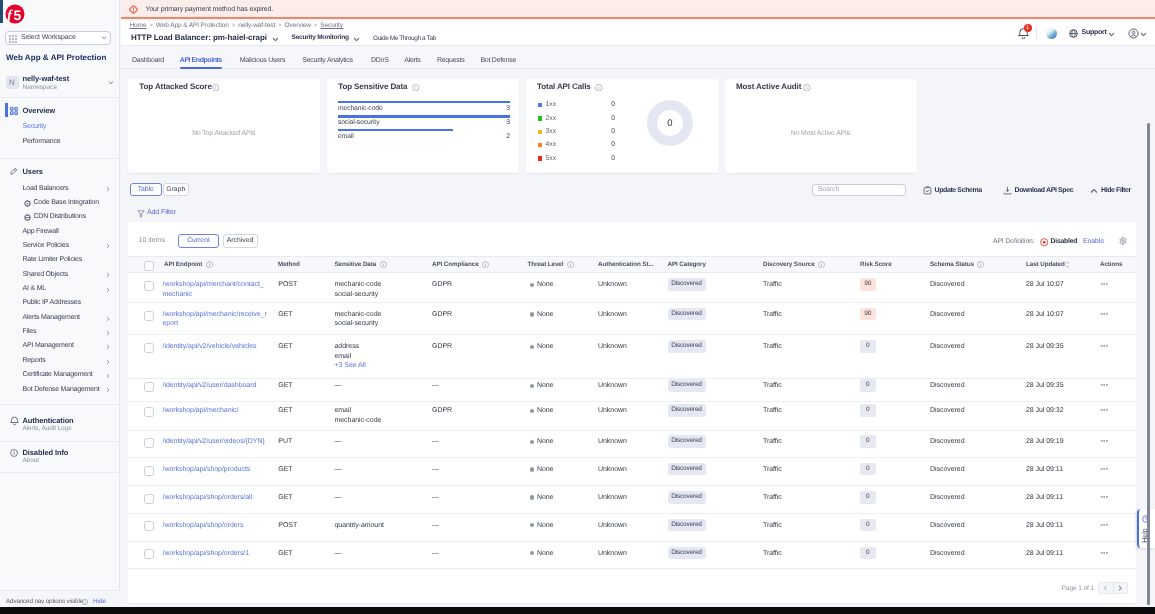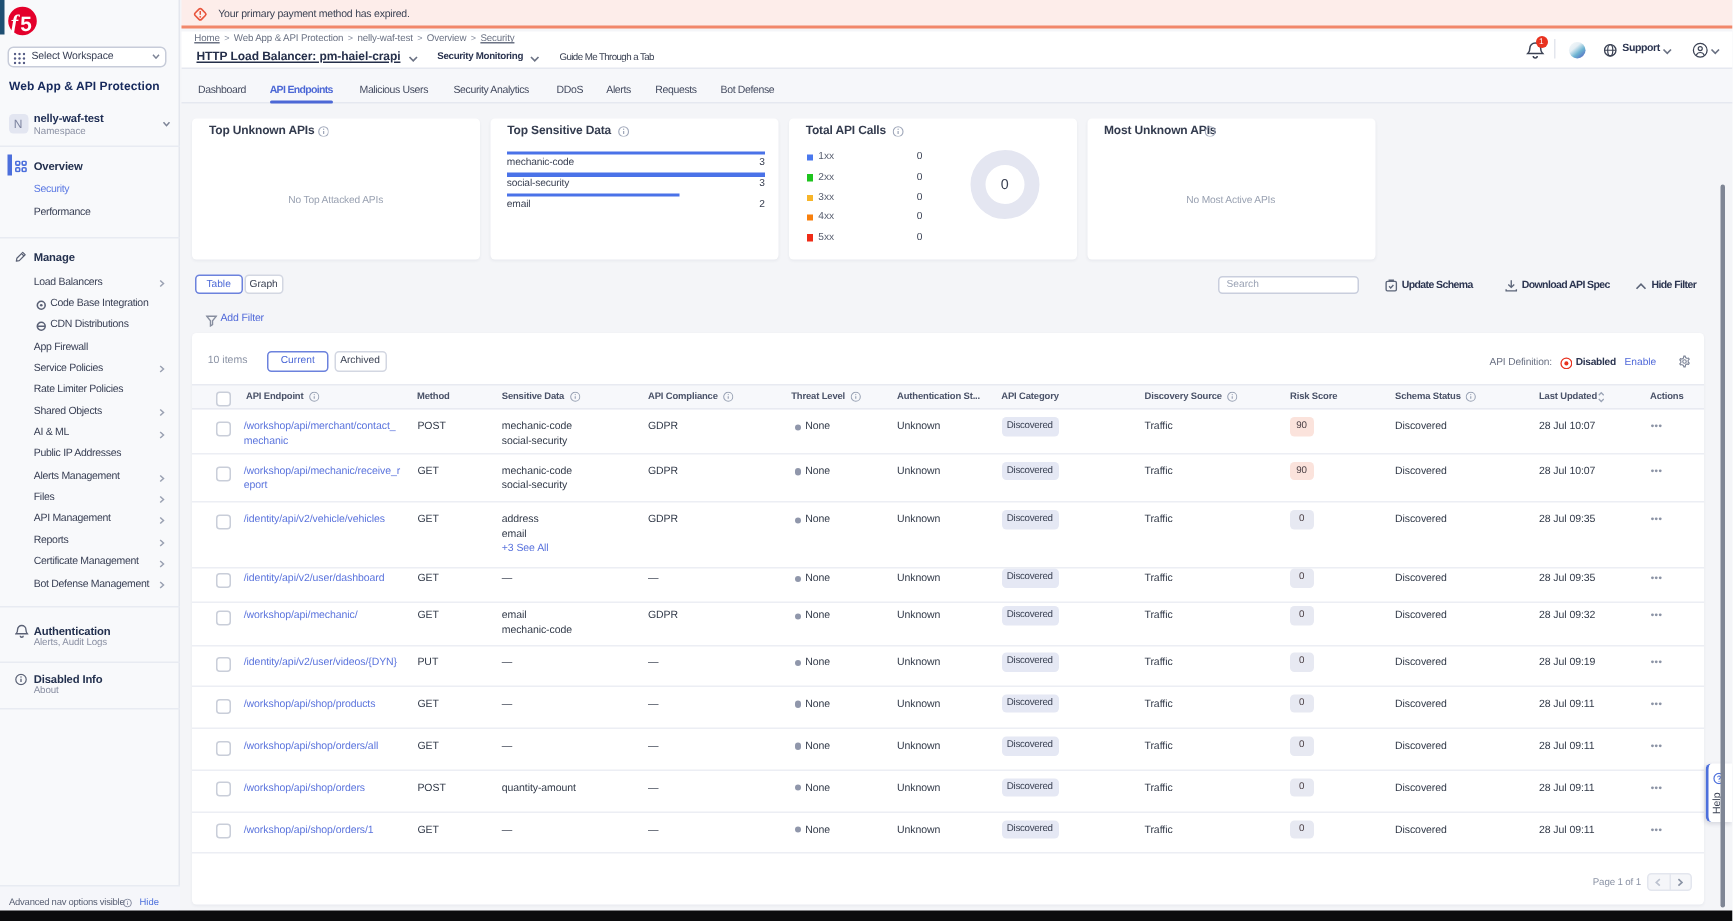--- a/index.html
+++ b/index.html
@@ -52,21 +52,21 @@
       <rect x="5.4" y="5.4" width="2.9" height="2.9" rx="0.8"></rect>
     </g>
   </svg>
 <div class="abs nw" style="left:22.5px;top:106.0px;font-size:7.5px;letter-spacing:-0.1px;font-weight:bold;color:#23304e;">Overview</div>
 <div class="abs nw" style="left:22.5px;top:123.3px;font-size:7px;letter-spacing:-0.2px;color:#5b79e3;">Security</div>
 <div class="abs nw" style="left:22.5px;top:138.1px;font-size:7px;letter-spacing:-0.2px;color:#3a4156;">Performance</div>
 <div class="abs" style="left:0;top:157.5px;width:120px;border-top:1px solid #e8ebf2;"></div>
 <svg class="abs" style="left:10px;top:167px" width="8" height="8" viewBox="0 0 9 9">
 <path d="M5.8 1.4 L7.6 3.2 L3.2 7.6 L1 8 L1.4 5.8 Z M4.9 2.3 L6.7 4.1" fill="none" stroke="#5a6175" stroke-width="0.9" stroke-linejoin="round"></path>
   </svg>
-<div class="abs nw" style="left:22.5px;top:166.5px;font-size:7.5px;letter-spacing:-0.1px;font-weight:bold;color:#23304e;">Manage</div>
+<div class="abs nw" style="left:22.5px;top:166.5px;font-size:7.5px;letter-spacing:-0.1px;font-weight:bold;color:#23304e;">Users</div>
 <div class="abs nw" style="left:22.5px;top:184.5px;font-size:7px;letter-spacing:-0.2px;color:#3a4156;">Load Balancers</div>
 <svg class="abs" style="left:105.5px;top:186px" width="4" height="6" viewBox="0 0 4 6">
     <path d="M0.8 1 L3 3 L0.8 5" stroke="#9aa1b2" fill="none" stroke-width="1"></path>
   </svg>
 <svg class="abs" style="left:24px;top:200px" width="7" height="7" viewBox="0 0 8 8">
     <circle cx="4" cy="4" r="3" fill="none" stroke="#5a6175" stroke-width="1.2"></circle>
     <circle cx="4" cy="4" r="1" fill="#5a6175"></circle>
   </svg>
 <div class="abs nw" style="left:33.5px;top:199.1px;font-size:7px;letter-spacing:-0.2px;color:#3a4156;">Code Base Integration</div>
 <svg class="abs" style="left:24px;top:214.2px" width="7" height="7" viewBox="0 0 8 8">
@@ -139,21 +139,21 @@
 <div class="abs nw" style="left:93px;top:598px;font-size:6.3px;color:#4c6fdc;">Hide</div>
 <div class="abs" style="left:121px;top:0;width:1034px;height:19px;background:#fdedea;border-bottom:2px solid #f1876a;"></div>
 <svg class="abs" style="left:128px;top:4px" width="11" height="11" viewBox="0 0 11 11">
  <rect x="2.5" y="2.5" width="6" height="6" rx="1.2" transform="rotate(45 5.5 5.5)" fill="none" stroke="#e8563e" stroke-width="1.1"></rect>
  <path d="M5.5 3.4 v2.4" stroke="#e8563e" stroke-width="1"></path>
     <circle cx="5.5" cy="7.2" r="0.6" fill="#e8563e"></circle>
 </svg>
 <div class="abs nw" style="left:145.5px;top:5.5px;font-size:7px;letter-spacing:-0.15px;color:#3b4254;">Your primary payment method has expired.</div>
 <div class="abs" style="left:121px;top:21px;width:1034px;height:24.5px;background:#fff;border-bottom:1px solid #e5e8f0;"></div>
 <div class="abs nw" style="left:129.5px;top:22px;font-size:6.5px;letter-spacing:-0.1px;color:#6b7284;"><span style="text-decoration:underline;">Home</span><span style="color:#8a91a2;padding:0 3px;font-size:6px;">&gt;</span><span style="">Web App &amp; API Protection</span><span style="color:#8a91a2;padding:0 3px;font-size:6px;">&gt;</span><span style="">nelly-waf-test</span><span style="color:#8a91a2;padding:0 3px;font-size:6px;">&gt;</span><span style="">Overview</span><span style="color:#8a91a2;padding:0 3px;font-size:6px;">&gt;</span><span style="text-decoration:underline;">Security</span></div>
-<div class="abs nw" style="left:131px;top:33px;font-size:8px;font-weight:bold;letter-spacing:-0.05px;color:#252f4a;text-decoration:underline;">HTTP Load Balancer: pm-haiel-crapi</div>
+<div class="abs nw" style="left:131px;top:33px;font-size:8px;font-weight:bold;letter-spacing:-0.05px;color:#252f4a;">HTTP Load Balancer: pm-haiel-crapi</div>
 <svg class="abs" style="left:272px;top:36.5px" width="7" height="5" viewBox="0 0 7 5">
     <path d="M1 1 L3.5 3.6 L6 1" stroke="#6b7284" fill="none" stroke-width="1.1"></path>
   </svg>
 <div class="abs nw" style="left:291.5px;top:34px;font-size:6.5px;font-weight:bold;letter-spacing:-0.2px;color:#2b3450;">Security Monitoring</div>
 <svg class="abs" style="left:353px;top:36.5px" width="7" height="5" viewBox="0 0 7 5">
     <path d="M1 1 L3.5 3.6 L6 1" stroke="#6b7284" fill="none" stroke-width="1.1"></path>
   </svg>
 <div class="abs nw" style="left:373px;top:34.5px;font-size:6.5px;letter-spacing:-0.4px;color:#3b4254;">Guide Me Through a Tab</div>
 
 <svg class="abs" style="left:1017px;top:27px" width="13" height="13" viewBox="0 0 13 13">
@@ -187,39 +187,39 @@
 <div class="abs nw" style="left:239.7px;top:57px;font-size:7px;letter-spacing:-0.25px;color:#454c61;">Malicious Users</div>
 <div class="abs nw" style="left:302.3px;top:57px;font-size:7px;letter-spacing:-0.25px;color:#454c61;">Security Analytics</div>
 <div class="abs nw" style="left:371px;top:57px;font-size:7px;letter-spacing:-0.25px;color:#454c61;">DDoS</div>
 <div class="abs nw" style="left:404.2px;top:57px;font-size:7px;letter-spacing:-0.25px;color:#454c61;">Alerts</div>
 <div class="abs nw" style="left:436.9px;top:57px;font-size:7px;letter-spacing:-0.25px;color:#454c61;">Requests</div>
 <div class="abs nw" style="left:480.4px;top:57px;font-size:7px;letter-spacing:-0.25px;color:#454c61;">Bot Defense</div>
 <div class="abs" style="left:127.8px;top:78.5px;width:192px;height:94px;background:#fff;border-radius:3px;box-shadow:0 1px 2px rgba(40,50,80,0.06);"></div>
 <div class="abs" style="left:326.7px;top:78.5px;width:192px;height:94px;background:#fff;border-radius:3px;box-shadow:0 1px 2px rgba(40,50,80,0.06);"></div>
 <div class="abs" style="left:525.6px;top:78.5px;width:192px;height:94px;background:#fff;border-radius:3px;box-shadow:0 1px 2px rgba(40,50,80,0.06);"></div>
 <div class="abs" style="left:724.5px;top:78.5px;width:192px;height:94px;background:#fff;border-radius:3px;box-shadow:0 1px 2px rgba(40,50,80,0.06);"></div>
-<div class="abs nw" style="left:139.3px;top:81.5px;font-size:8px;font-weight:bold;letter-spacing:-0.1px;color:#333b4e;">Top Unknown APIs</div>
+<div class="abs nw" style="left:139.3px;top:81.5px;font-size:8px;font-weight:bold;letter-spacing:-0.1px;color:#333b4e;">Top Attacked Score</div>
 <svg class="abs" style="left:211.7px;top:83.5px" width="7.5" height="7.5" viewBox="0 0 9 9">
     <circle cx="4.5" cy="4.5" r="3.9" fill="none" stroke="#a0a8ba" stroke-width="0.9"></circle>
     <path d="M4.5 4 v2.3" stroke="#a0a8ba" stroke-width="1"></path>
     <circle cx="4.5" cy="2.6" r="0.55" fill="#a0a8ba"></circle>
   </svg>
 <div class="abs nw" style="left:338.2px;top:81.5px;font-size:8px;font-weight:bold;letter-spacing:-0.1px;color:#333b4e;">Top Sensitive Data</div>
 <svg class="abs" style="left:412.0px;top:83.5px" width="7.5" height="7.5" viewBox="0 0 9 9">
     <circle cx="4.5" cy="4.5" r="3.9" fill="none" stroke="#a0a8ba" stroke-width="0.9"></circle>
     <path d="M4.5 4 v2.3" stroke="#a0a8ba" stroke-width="1"></path>
     <circle cx="4.5" cy="2.6" r="0.55" fill="#a0a8ba"></circle>
   </svg>
 <div class="abs nw" style="left:537.1px;top:81.5px;font-size:8px;font-weight:bold;letter-spacing:-0.1px;color:#333b4e;">Total API Calls</div>
 <svg class="abs" style="left:595.3px;top:83.5px" width="7.5" height="7.5" viewBox="0 0 9 9">
     <circle cx="4.5" cy="4.5" r="3.9" fill="none" stroke="#a0a8ba" stroke-width="0.9"></circle>
     <path d="M4.5 4 v2.3" stroke="#a0a8ba" stroke-width="1"></path>
     <circle cx="4.5" cy="2.6" r="0.55" fill="#a0a8ba"></circle>
   </svg>
-<div class="abs nw" style="left:736.0px;top:81.5px;font-size:8px;font-weight:bold;letter-spacing:-0.1px;color:#333b4e;">Most Unknown APIs</div>
+<div class="abs nw" style="left:736.0px;top:81.5px;font-size:8px;font-weight:bold;letter-spacing:-0.1px;color:#333b4e;">Most Active Audit</div>
 <svg class="abs" style="left:803.4px;top:83.5px" width="7.5" height="7.5" viewBox="0 0 9 9">
     <circle cx="4.5" cy="4.5" r="3.9" fill="none" stroke="#a0a8ba" stroke-width="0.9"></circle>
     <path d="M4.5 4 v2.3" stroke="#a0a8ba" stroke-width="1"></path>
     <circle cx="4.5" cy="2.6" r="0.55" fill="#a0a8ba"></circle>
   </svg>
 <div class="abs nw" style="left:127.8px;top:129.5px;width:192px;text-align:center;font-size:6.8px;letter-spacing:-0.1px;color:#9aa2b2;">No Top Attacked APIs</div>
 <div class="abs nw" style="left:724.5px;top:129.5px;width:192px;text-align:center;font-size:6.8px;letter-spacing:-0.1px;color:#9aa2b2;">No Most Active APIs</div>
 <div class="abs" style="left:337.9px;top:100.9px;width:172.1px;height:2.5px;background:#4a72e8;"></div>
 <div class="abs nw" style="left:337.9px;top:104.9px;font-size:6.8px;letter-spacing:-0.1px;color:#3b4254;">mechanic-code</div>
 <div class="abs nw" style="left:490.0px;top:104.9px;width:20px;text-align:right;font-size:6.8px;color:#3b4254;">3</div>

